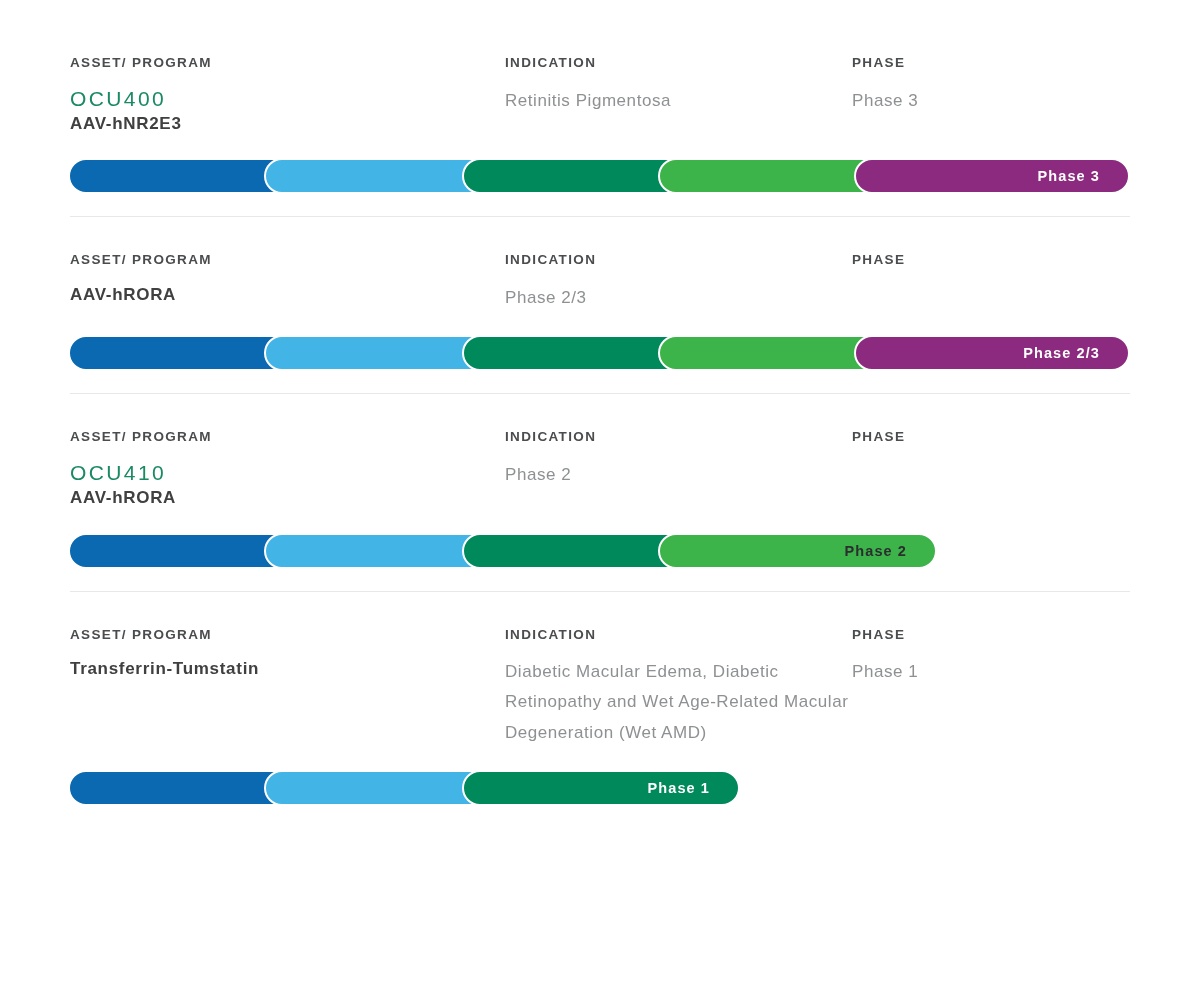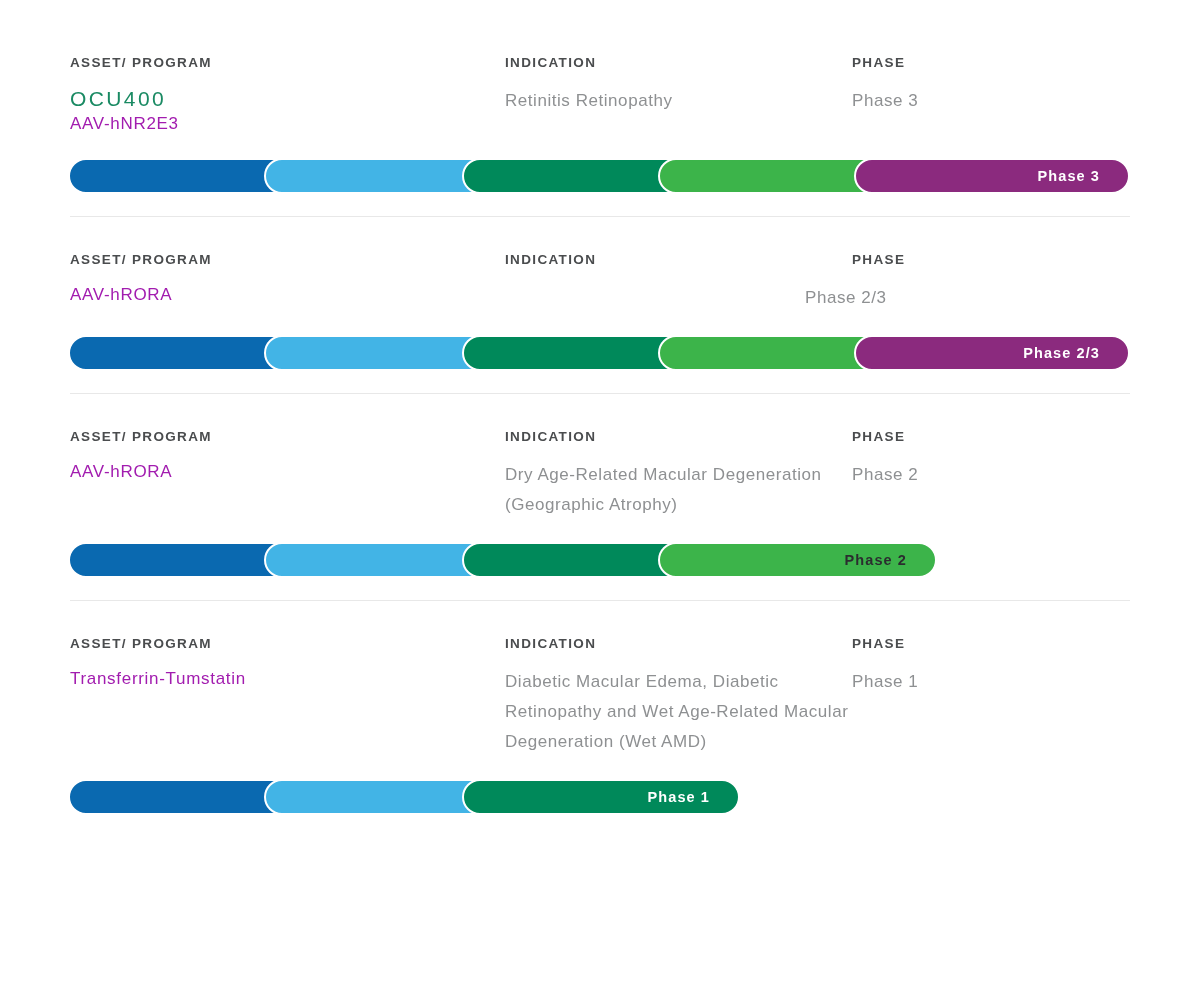--- a/index.html
+++ b/index.html
@@ -56,23 +56,23 @@
     font-size: 21px;
     letter-spacing: 2.4px;
     color: #1a8a63;
     line-height: 1.25;
     font-weight: normal;
     white-space: nowrap;
   }
   .asset-sub {
     font-size: 17px;
     letter-spacing: 0.7px;
-    color: #a21caf;
+    color: #404040;
     line-height: 1.45;
-    font-weight: normal;
+    font-weight: bold;
     white-space: nowrap;
   }
 
   .ind-text {
     font-size: 17px;
     letter-spacing: 0.55px;
     color: #8e9092;
     line-height: 1.78;
     font-weight: normal;
   }
@@ -81,21 +81,21 @@
     font-size: 17px;
     letter-spacing: 0.55px;
     color: #8e9092;
     line-height: 1.78;
     font-weight: normal;
     white-space: nowrap;
   }
 
   
   .row-head   { padding-top: 0; }
-  .row-body   { padding-top: 16px; justify-content: space-between; }
+  .row-body   { padding-top: 16px; }
 
   
   .bar-wrap {
     position: relative;
     height: 36px;
     width: 1060px;
   }
   .seg {
     position: absolute;
     top: 0;
@@ -125,21 +125,21 @@
         <div class="col-asset col-head">ASSET/ PROGRAM</div>
         <div class="col-ind col-head">INDICATION</div>
         <div class="col-phase col-head">PHASE</div>
       </div>
       <div class="cols row-body">
         <div class="col-asset">
           <div class="asset-name">OCU400</div>
           <div class="asset-sub">AAV-hNR2E3</div>
         </div>
         <div class="col-ind">
-          <div class="ind-text">Retinitis Retinopathy</div>
+          <div class="ind-text">Retinitis Pigmentosa</div>
         </div>
         <div class="col-phase">
           <div class="phase-text">Phase 3</div>
         </div>
       </div>
       <div class="bar-wrap" style="margin-top: 22px;">
         <div class="seg" style="left: 784px; width: 276px; background: rgb(139, 42, 126); z-index: 14;">
           <span class="seg-label light">Phase 3</span>
         </div>
         <div class="seg" style="left: 588px; width: 472px; background: rgb(60, 180, 74); z-index: 13;"></div>
@@ -175,24 +175,22 @@
     </div>
     <div class="row">
       <div class="row-divider" style="margin-top: 22px;"></div>
       <div class="cols row-head" style="padding-top: 36px;">
         <div class="col-asset col-head">ASSET/ PROGRAM</div>
         <div class="col-ind col-head">INDICATION</div>
         <div class="col-phase col-head">PHASE</div>
       </div>
       <div class="cols row-body">
         <div class="col-asset">
+          <div class="asset-name">OCU410</div>
           <div class="asset-sub">AAV-hRORA</div>
-        </div>
-        <div class="col-ind">
-          <div class="ind-text">Dry Age-Related Macular Degeneration (Geographic Atrophy)</div>
         </div>
         <div class="col-phase">
           <div class="phase-text">Phase 2</div>
         </div>
       </div>
       <div class="bar-wrap" style="margin-top: 22px;">
         <div class="seg" style="left: 588px; width: 279px; background: rgb(60, 180, 74); z-index: 13;">
           <span class="seg-label dark">Phase 2</span>
         </div>
         <div class="seg" style="left: 392px; width: 475px; background: rgb(0, 137, 90); z-index: 12;"></div>

